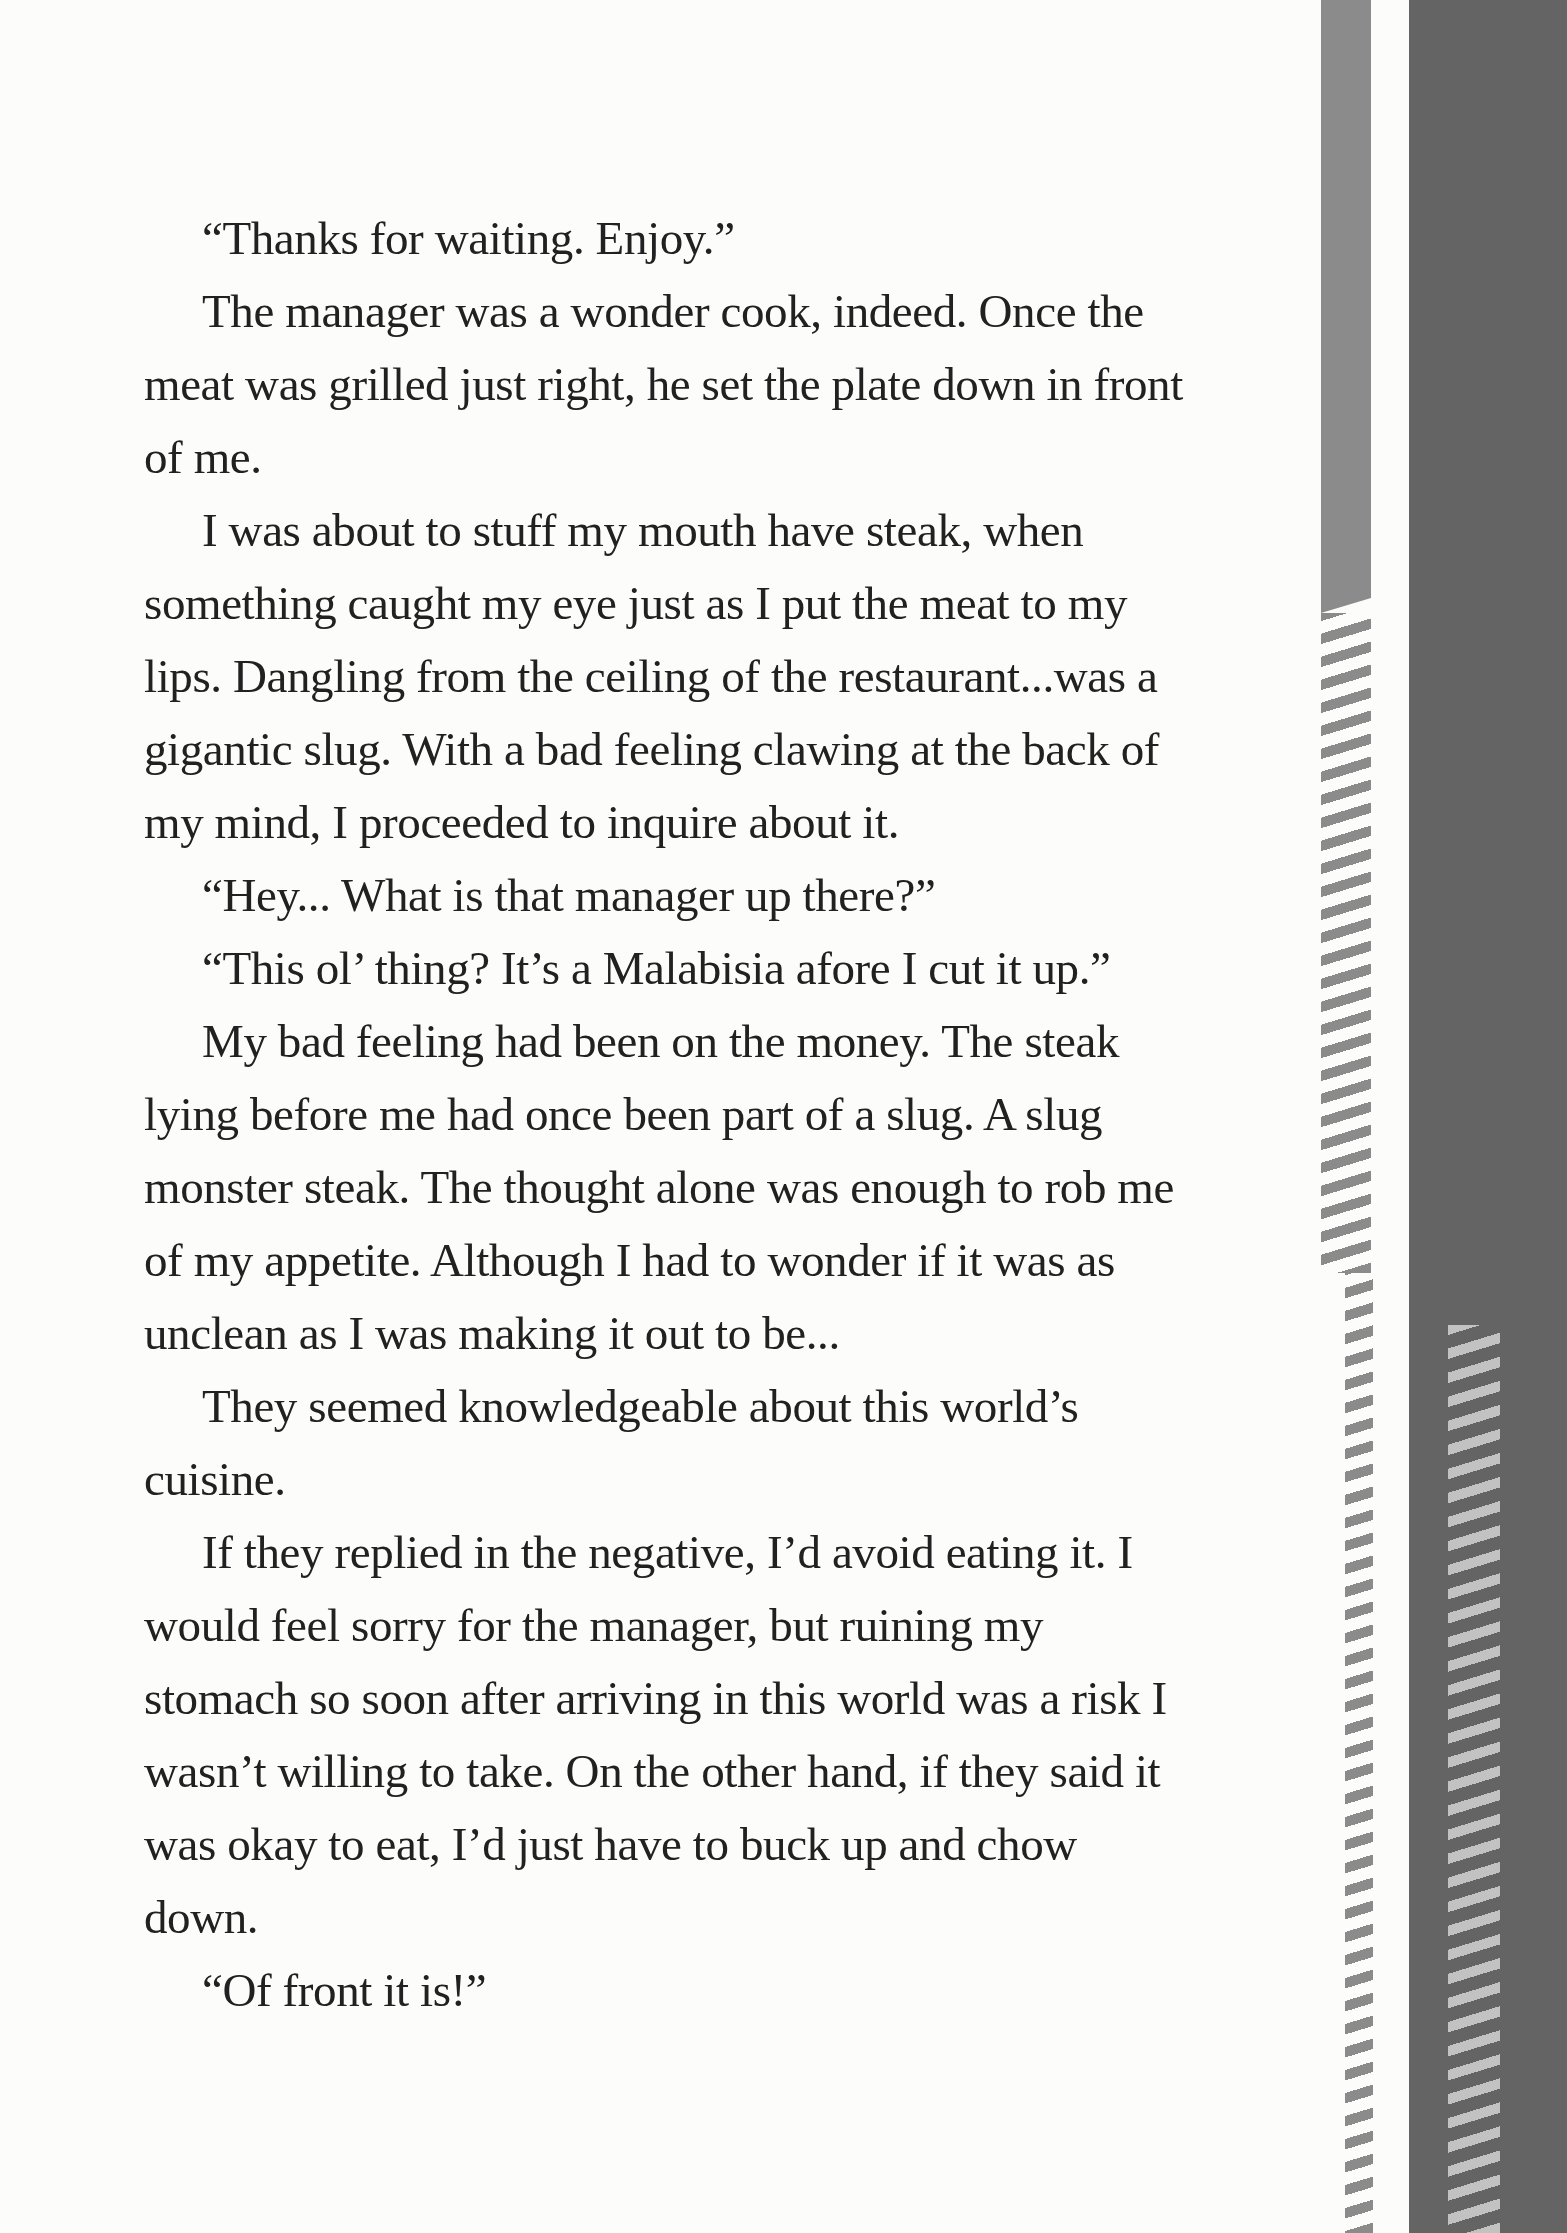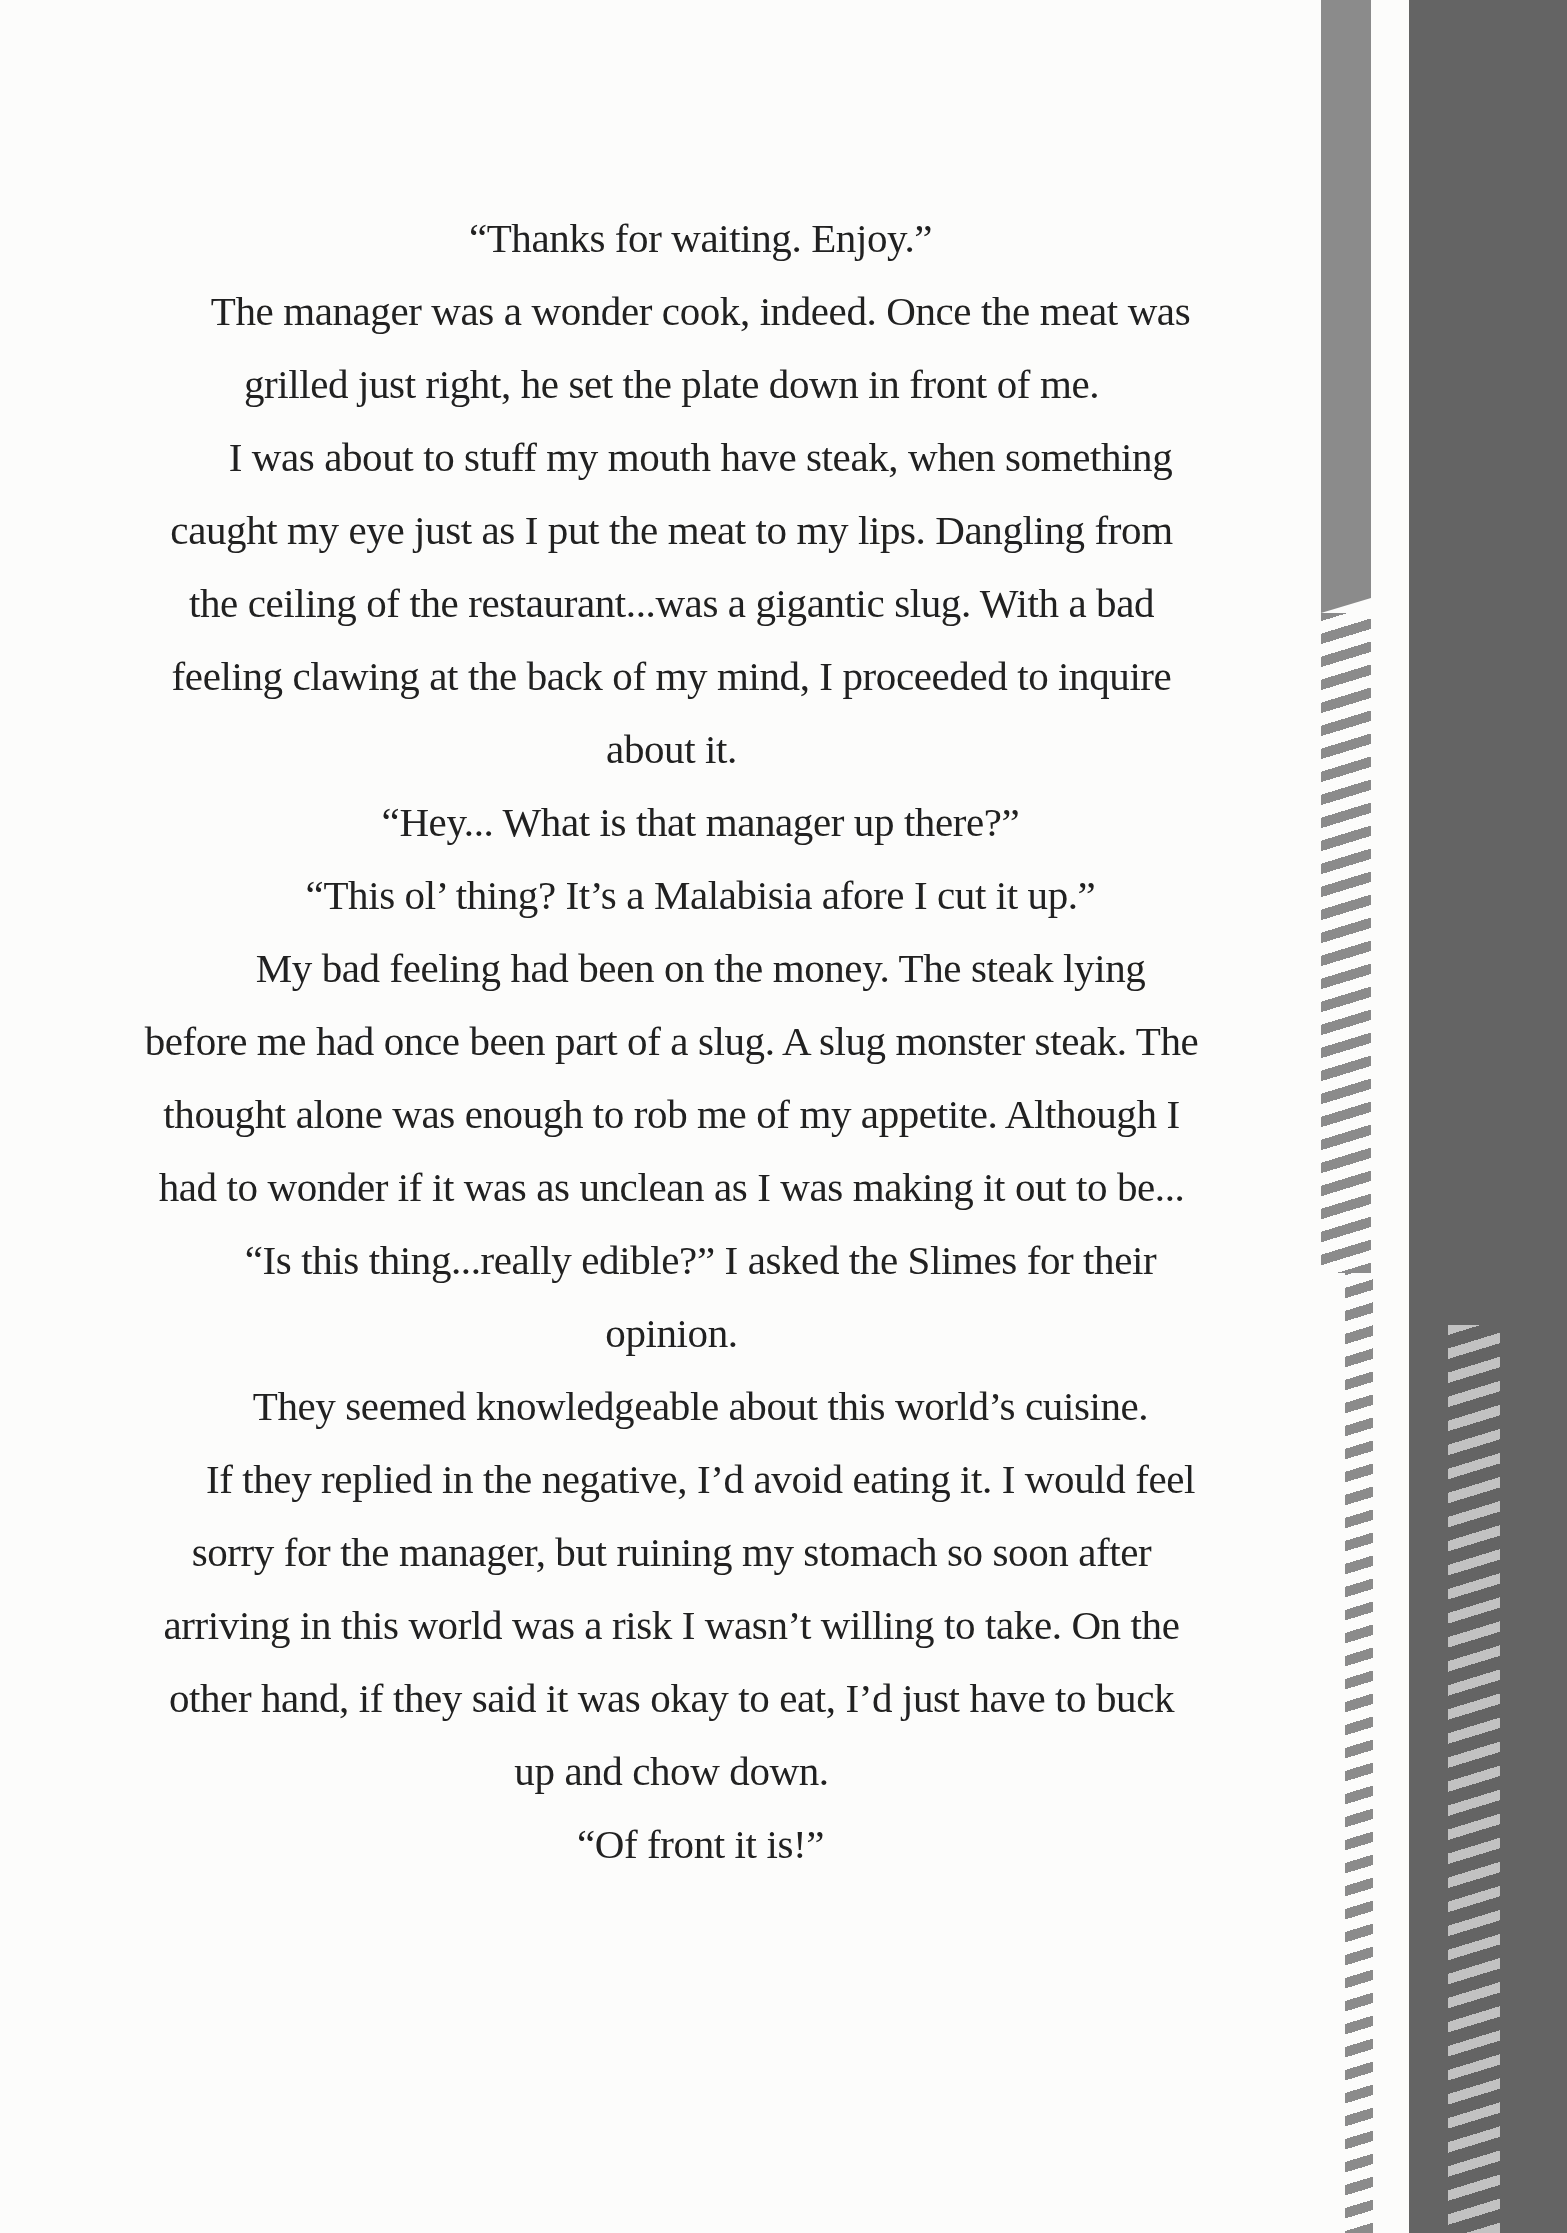--- a/index.html
+++ b/index.html
@@ -19,25 +19,25 @@
     overflow: hidden;
     font-family: "Liberation Serif", serif;
   }
 
   
   .text-col {
     position: absolute;
     left: 144px;
     top: 202px;
     width: 1055px;
-    font-size: 41px;
+    font-size: 47px;
     line-height: 73px;
     letter-spacing: -0.4px;
     color: var(--text);
-    text-align: center;
+    text-align: left;
   }
   .text-col p {
     margin: 0;
     text-indent: 58px;
   }
 
   
   .bar-light {
     position: absolute;
     left: 1321px;
@@ -81,21 +81,20 @@
 
 <div class="page">
 
   <div class="text-col">
       <p>“Thanks for waiting. Enjoy.”</p>
       <p>The manager was a wonder cook, indeed. Once the meat was grilled just right, he set the plate down in front of me.</p>
       <p>I was about to stuff my mouth have steak, when something caught my eye just as I put the meat to my lips. Dangling from the ceiling of the restaurant...was a gigantic slug. With a bad feeling clawing at the back of my mind, I proceeded to inquire about it.</p>
       <p>“Hey... What is that manager up there?”</p>
       <p>“This ol’ thing? It’s a Malabisia afore I cut it up.”</p>
       <p>My bad feeling had been on the money. The steak lying before me had once been part of a slug. A slug monster steak. The thought alone was enough to rob me of my appetite. Although I had to wonder if it was as unclean as I was making it out to be...</p>
-      <p>“Is this thing...really edible?” I asked the Slimes for their opinion.</p>
       <p>They seemed knowledgeable about this world’s cuisine.</p>
       <p>If they replied in the negative, I’d avoid eating it. I would feel sorry for the manager, but ruining my stomach so soon after arriving in this world was a risk I wasn’t willing to take. On the other hand, if they said it was okay to eat, I’d just have to buck up and chow down.</p>
       <p>“Of front it is!”</p>
     </div>
 
   <div class="bar-light">
     <div class="seg solid"></div>
     <div class="seg hatch"></div>
     <div class="seg dash"></div>
   </div>

